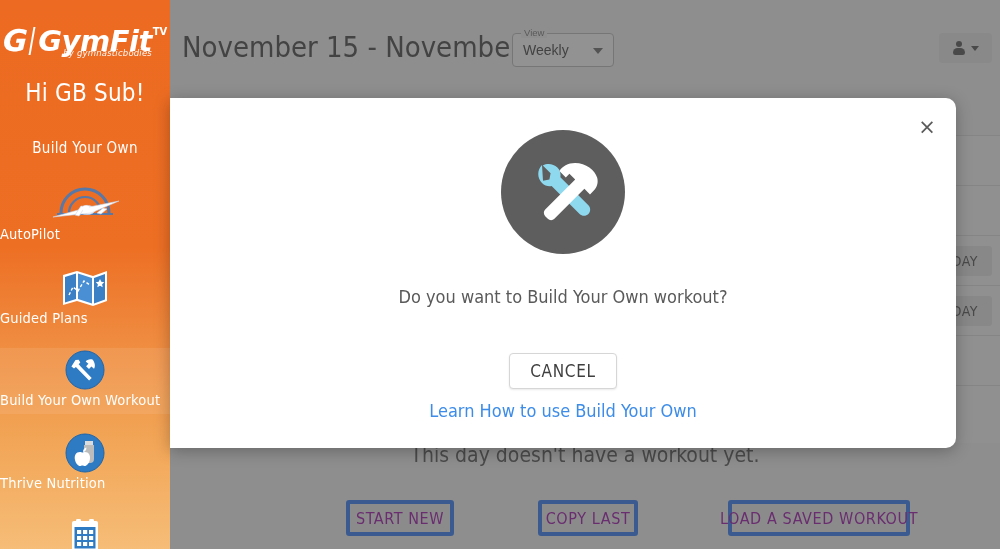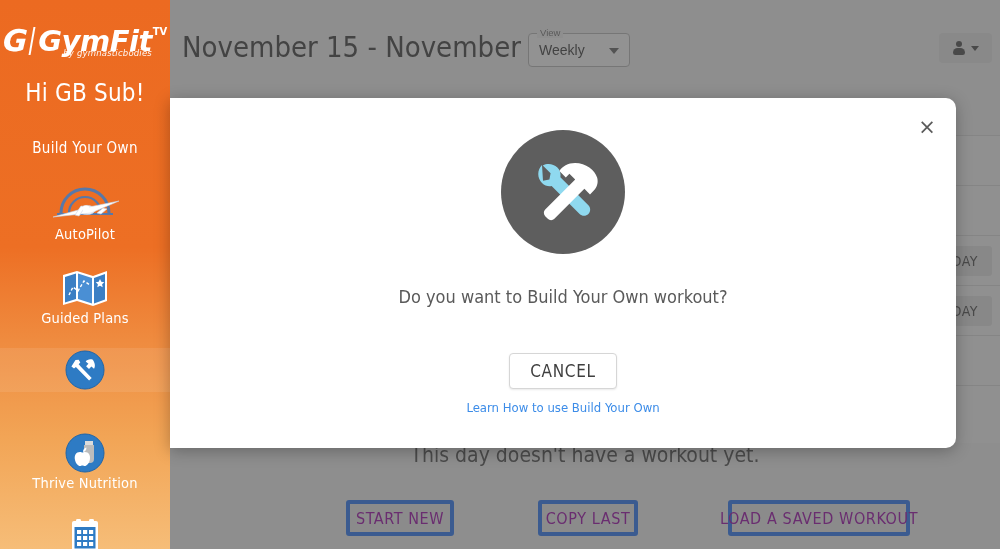--- a/index.html
+++ b/index.html
@@ -64,21 +64,21 @@
     letter-spacing: .2px;
   }
   .nav-title {
     position: absolute; left: 0; top: 139px; width: 170px;
     text-align: center; color: #ffffff;
     font-family: "DejaVu Sans Condensed", "Liberation Sans Narrow", "Liberation Sans", sans-serif;
     font-size: 15px; letter-spacing: .3px;
   }
   .nav-item {
     position: absolute; left: 0; width: 170px;
-    text-align: center; cursor: pointer;
+    cursor: pointer;
   }
   .nav-item.active { background: rgba(255,255,255,0.09); }
   .nav-icon {
     height: 44px; display: flex; align-items: center; justify-content: center;
   }
   .nav-label {
     color: #ffffff;
     font-family: "DejaVu Sans Condensed", "Liberation Sans Narrow", "Liberation Sans", sans-serif;
     font-size: 14.5px; letter-spacing: .2px;
     padding-bottom: 6px;
@@ -94,21 +94,21 @@
   #page-header {
     position: absolute; left: 0; top: 0; width: 830px; height: 85px;
   }
   #date-range {
     position: absolute; left: 12px; top: 30px;
     font-family: "DejaVu Sans Condensed", "Liberation Sans Narrow", "Liberation Sans", sans-serif;
     font-size: 29px; color: #4c4c4c; font-weight: 400;
     white-space: nowrap;
   }
   #view-select {
-    position: absolute; left: 358px; top: 33px;
+    position: absolute; left: 342px; top: 33px;
     width: 102px; height: 34px;
     border: 1px solid #bdbdbd; border-radius: 4px;
     background: #fafafa;
   }
   #view-select .legend {
     position: absolute; left: 8px; top: -7px;
     background: #f2f2f2; padding: 0 3px;
     font-size: 9.5px; color: #7d7d7d;
     font-family: "Liberation Sans", sans-serif;
   }
@@ -238,21 +238,21 @@
     border: none; border-radius: 4px;
     box-shadow: 0 1px 2px rgba(0,0,0,0.12);
     font-family: "DejaVu Sans Condensed", "Liberation Sans Narrow", "Liberation Sans", sans-serif;
     font-size: 17px; color: #ffffff; letter-spacing: .7px;
     cursor: pointer;
   }
   #learn-link {
     position: absolute; left: 0; top: 302px; width: 786px;
     text-align: center;
     font-family: "DejaVu Sans Condensed", "Liberation Sans Narrow", "Liberation Sans", sans-serif;
-    font-size: 13px; color: #3c8ce8;
+    font-size: 18px; color: #3c8ce8;
     text-decoration: none; cursor: pointer;
   }
 </style>
 </head>
 <body>
 
 <div id="app">
 
   <div id="page">
 
@@ -353,20 +353,21 @@
         <svg width="42" height="42" viewBox="0 0 42 42">
           <circle cx="21" cy="21" r="19" fill="#2e7bc4"></circle>
           <circle cx="21" cy="21" r="19" fill="none" stroke="#1f65a8" stroke-width="1"></circle>
           <g fill="#ffffff">
             <path d="M11.5 11 l3.2-.2 1.6 2.8 -1.6 1.7 2.4 2.6 10.6 11 -2.6 2.6 -10.8-11 -2.4-2.4 -1.9 1.4 -2.6-2 z"></path>
             <path d="M30.5 11.2 c-2.6-1.2-5.4-.4-6.8 1.1l2.6 2.3 -13 13.6 2.8 2.7 13.1-13.6 2.5 2.4 c1.5-1.6 1.6-5.5-1.2-8.5z" opacity=".0"></path>
             <path d="M28.5 10.6 c-2.8-1-5.6.2-6.8 1.8l2.7 2.4 -2.3 2.5 2.9 2.7 2.4-2.5 2.6 2.3 c1.4-1.7 1.4-5.8-1.5-9.2z"></path>
           </g>
         </svg>
       </div>
+      <div class="nav-label">Build Your Own Workout</div>
     </div>
 
     <div class="nav-item" style="top:431px;">
       <div class="nav-icon">
         <svg width="42" height="42" viewBox="0 0 42 42">
           <circle cx="21" cy="21" r="19" fill="#2e7bc4"></circle>
           <circle cx="21" cy="21" r="19" fill="none" stroke="#1f65a8" stroke-width="1"></circle>
           <path d="M21 9 h8 v4 h-8 z" fill="#dcdcdc"></path>
           <path d="M20 13 h10 v14 a4 4 0 0 1 -4 4 h-2 a4 4 0 0 1 -4 -4 z" fill="#bcbcbc"></path>
           <path d="M16 20 c-4 0-6 3.5-5 8 c.8 3.6 3.2 6 5 6 c1 0 1.4-.6 2.4-.6 c1 0 1.4 .6 2.4 .6 c1.8 0 4.2-2.4 5-6 c1-4.5-1-8-5-8 c-1.2 0-1.9 .5-2.4 .5 c-.5 0-1.2-.5-2.4-.5z" fill="#ffffff"></path>

